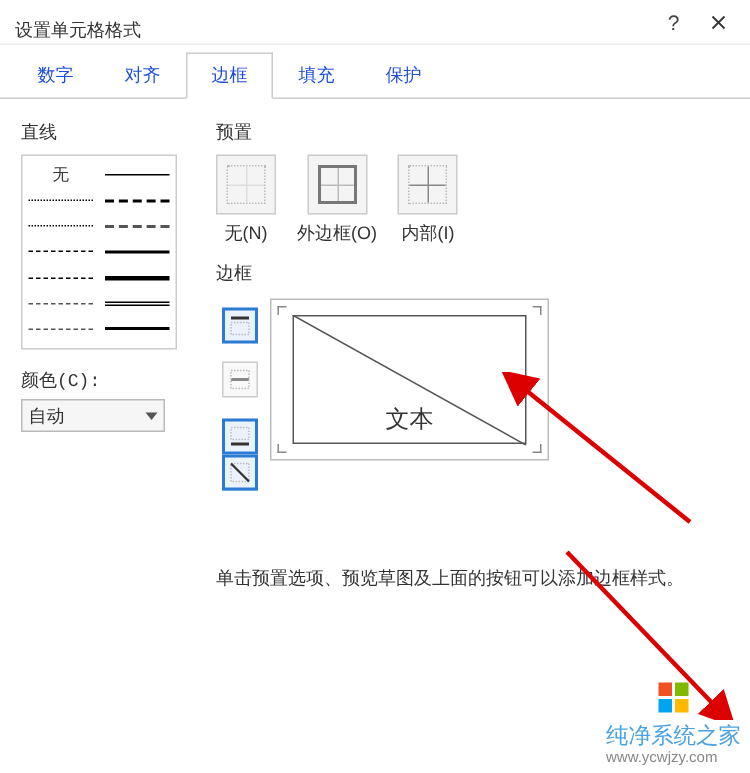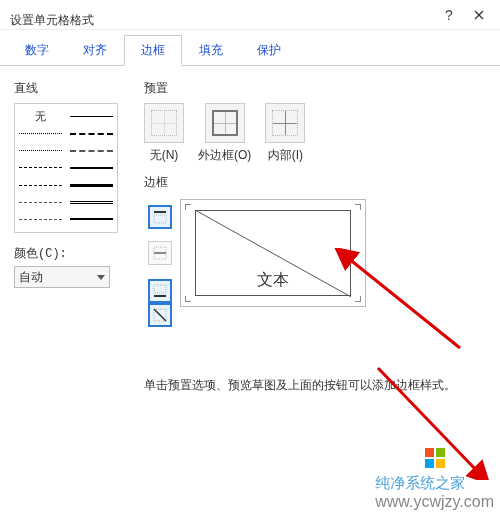--- a/index.html
+++ b/index.html
@@ -197,21 +197,21 @@
   .annot-arrow svg { width: 100%; height: 100%; }
 
   .watermark {
     position: absolute;
     right: 6px; bottom: 4px;
     display: flex; align-items: center; gap: 6px;
     color: #4aa3e0;
     font-size: 15px;
     flex-direction: column;
   }
-  .watermark .sub { color: #888; font-size: 16px; display: block; }
+  .watermark .sub { color: #888; font-size: 10px; display: block; }
   .wm-logo {
     width: 20px; height: 20px;
     display: grid; grid-template-columns: 1fr 1fr; grid-template-rows: 1fr 1fr;
     gap: 2px;
   }
   .wm-logo span:nth-child(1){background:#f25022;}
   .wm-logo span:nth-child(2){background:#7fba00;}
   .wm-logo span:nth-child(3){background:#00a4ef;}
   .wm-logo span:nth-child(4){background:#ffb900;}
 </style>

